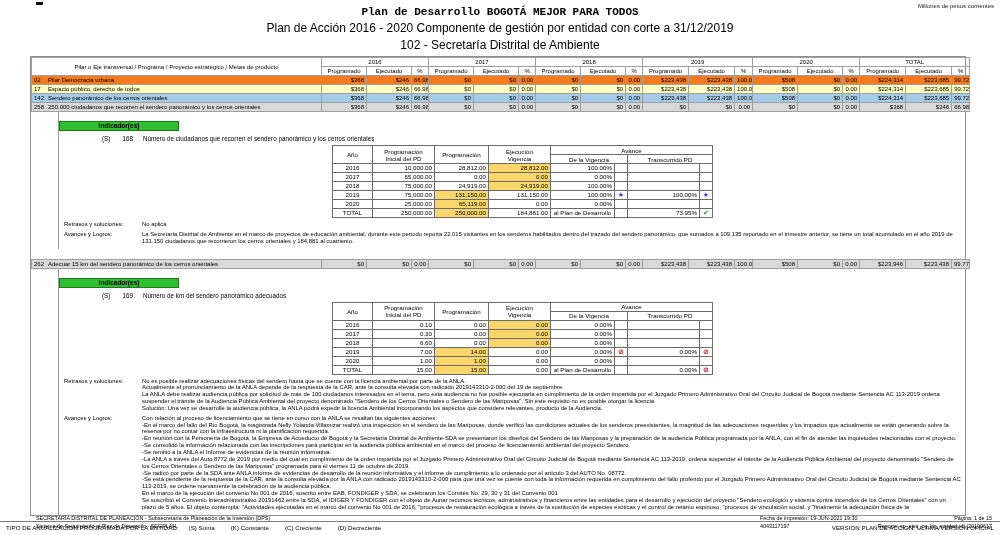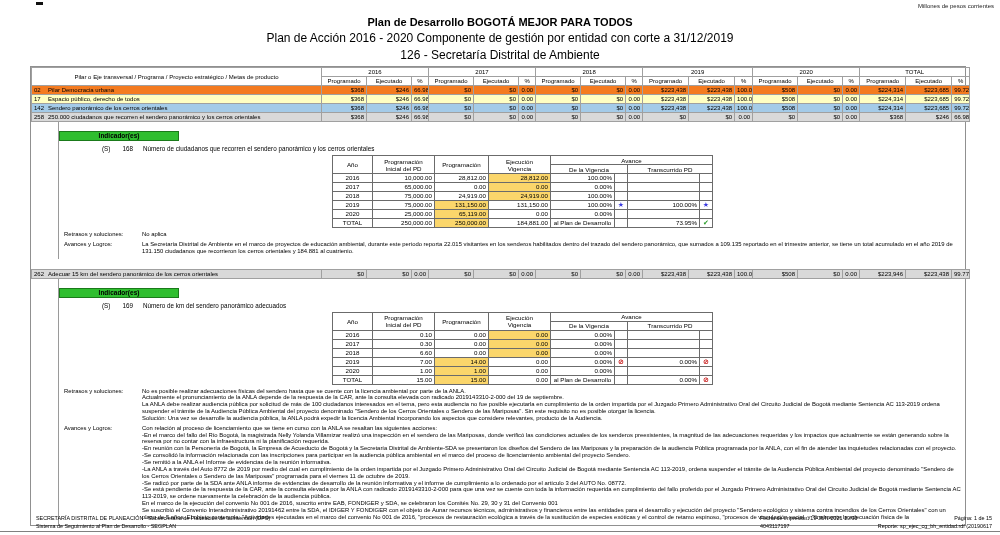--- a/index.html
+++ b/index.html
@@ -1,20 +1,20 @@
 <!DOCTYPE html>
 <html><head>
 <meta charset="utf-8">
 <style>
   html,body{margin:0;padding:0;}
   body{width:1000px;height:535px;background:#fff;color:#000;position:relative;overflow:hidden;
        font-family:"Liberation Sans", sans-serif;}
   .corner-dash{position:absolute;left:36px;top:2px;width:7px;height:3px;background:#111;}
   .units{position:absolute;top:3px;right:6px;font-size:6px;color:#222;}
-  .title{text-align:center;font-size:11px;font-weight:bold;padding-top:16px;}
+  .title{text-align:center;font-size:11px;font-weight:bold;padding-top:6px;font-family:Liberation Mono, monospace;}
   .sub{text-align:center;font-size:12px;margin-top:3px;}
   .content-box{position:relative;margin:4px 0 0 30px;width:934px;border:1px solid #909090;background:#fff;}
   table{border-collapse:collapse;}
   
   .budget{width:100%;table-layout:fixed;font-size:6px;}
   .budget th,.budget td{border:1px solid #a0a0a0;padding:0 2px;height:8px;line-height:8px;
        overflow:hidden;white-space:nowrap;}
   .budget thead th{text-align:center;font-weight:normal;}
   .budget td.num{text-align:right;}
   .budget td.label{text-align:left;}
@@ -58,21 +58,21 @@
   .bottom .rightblk{width:232px;}
   .bottom .rrow{display:flex;justify-content:space-between;}
 </style>
 </head>
 <body>
 
 <div class="corner-dash"></div>
 <div class="units">Millones de pesos corrientes</div>
 <div class="title">Plan de Desarrollo BOGOTÁ MEJOR PARA TODOS</div>
 <div class="sub">Plan de Acción 2016 - 2020 Componente de gestión por entidad con corte a 31/12/2019</div>
-<div class="sub">126 - Secretaría Distrital de Ambiente</div>
+<div class="sub">102 - Secretaría Distrital de Ambiente</div>
 
 <div class="content-box">
 
   <table class="budget" id="budget-table">
       <colgroup>
         <col style="width: 290px;">
         <col style="width: 45px;">
         <col style="width: 45px;">
         <col style="width: 17px;">
         <col style="width: 45px;">

